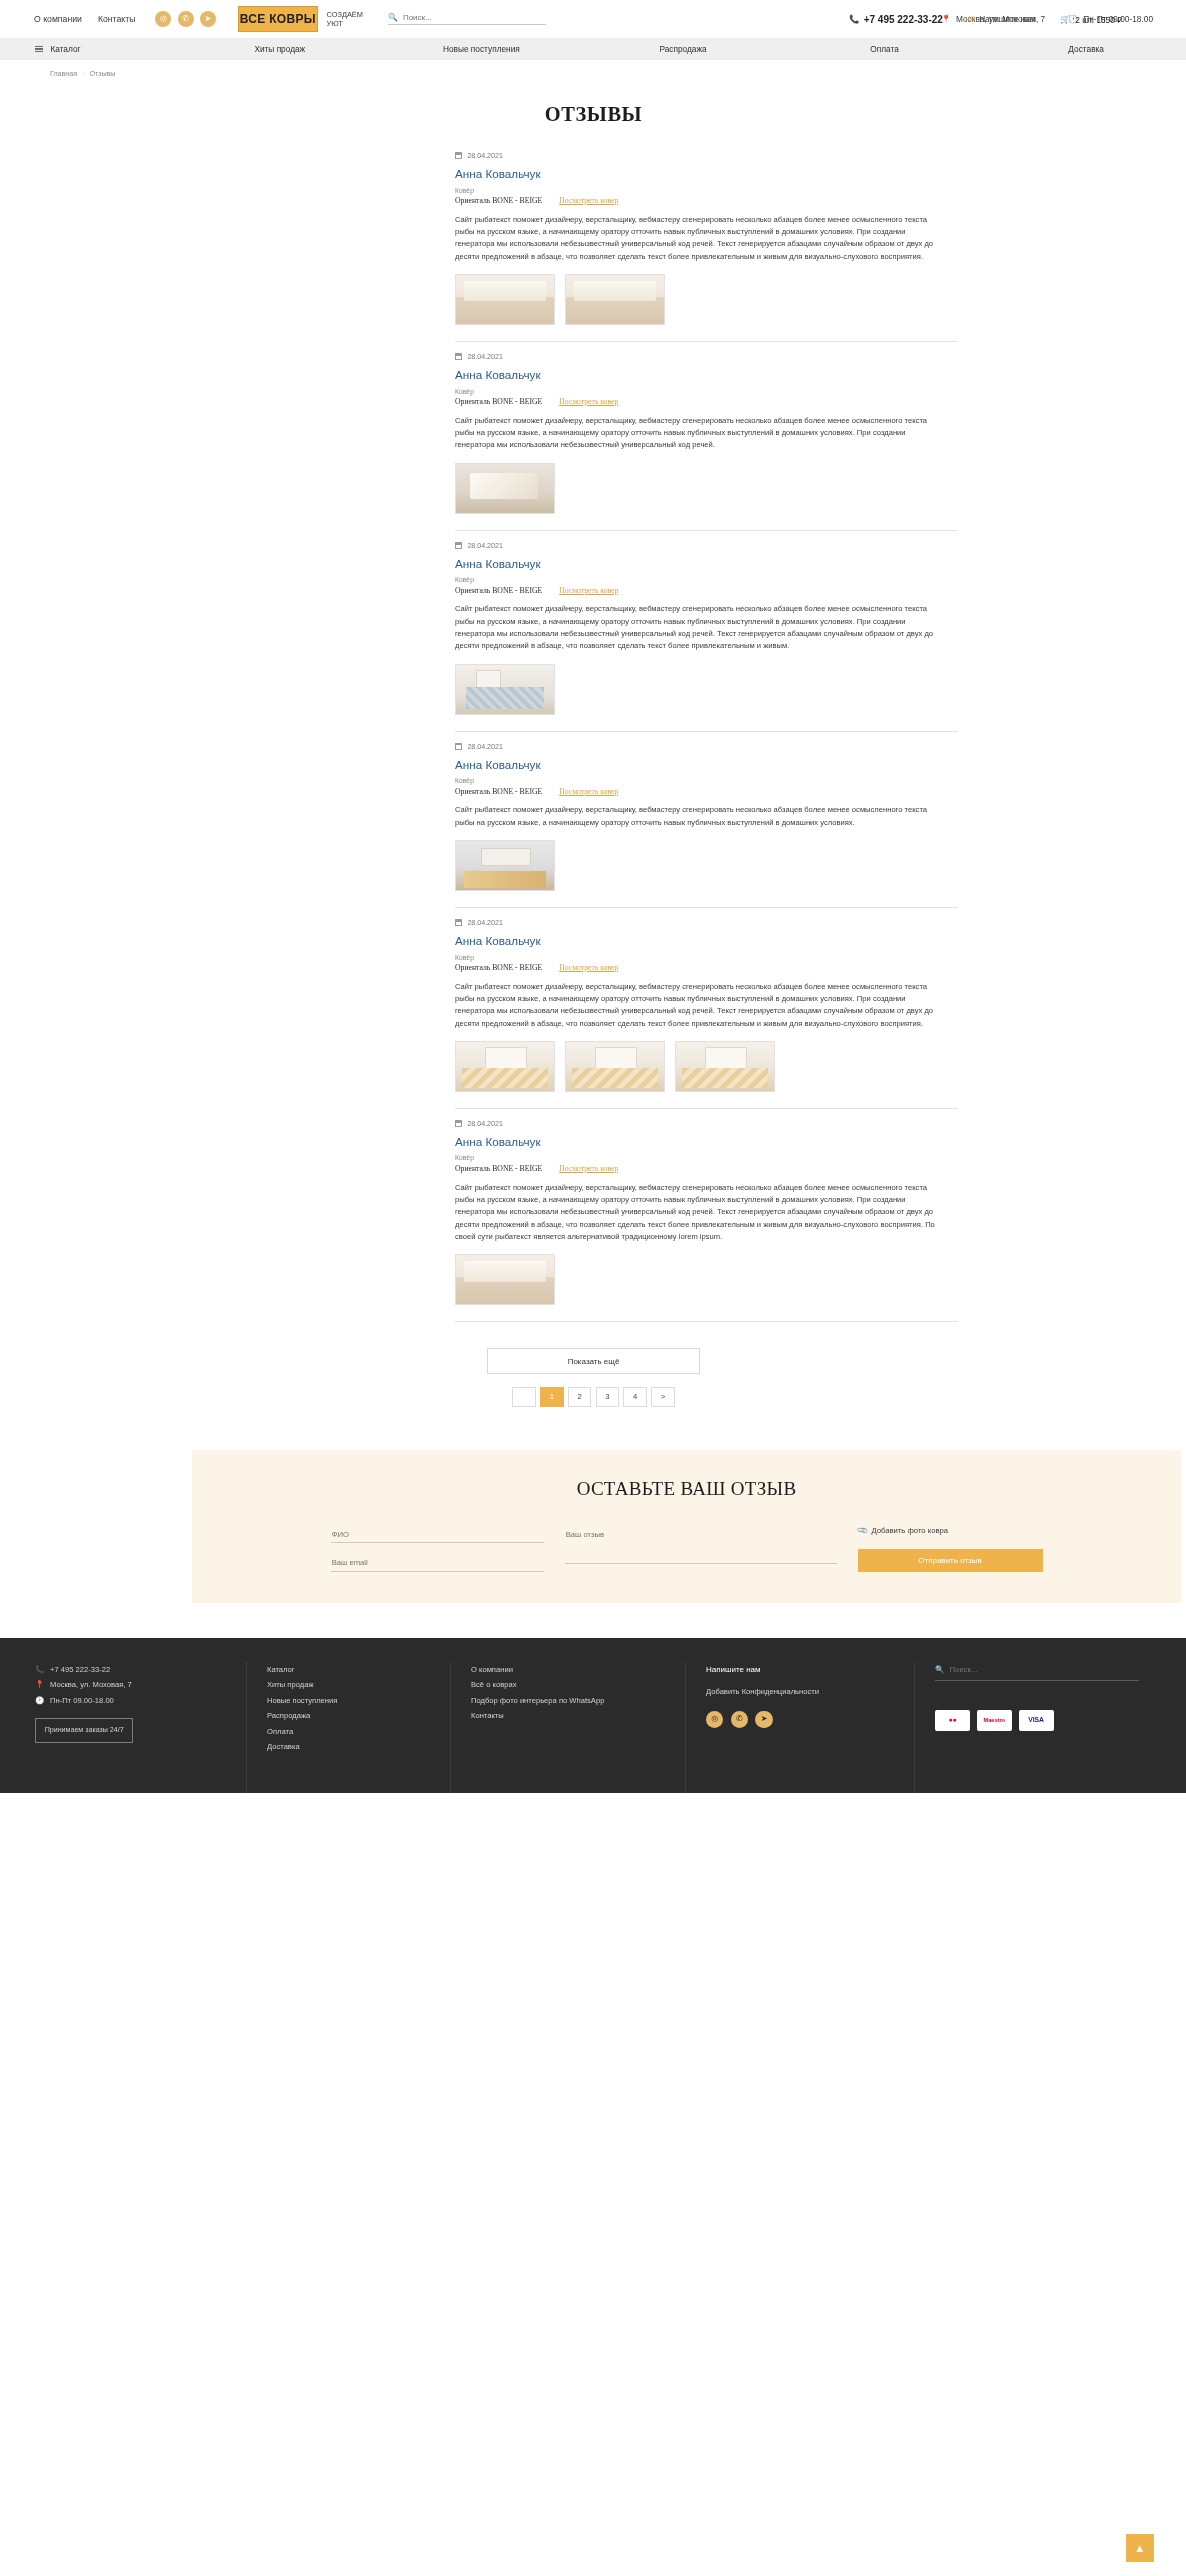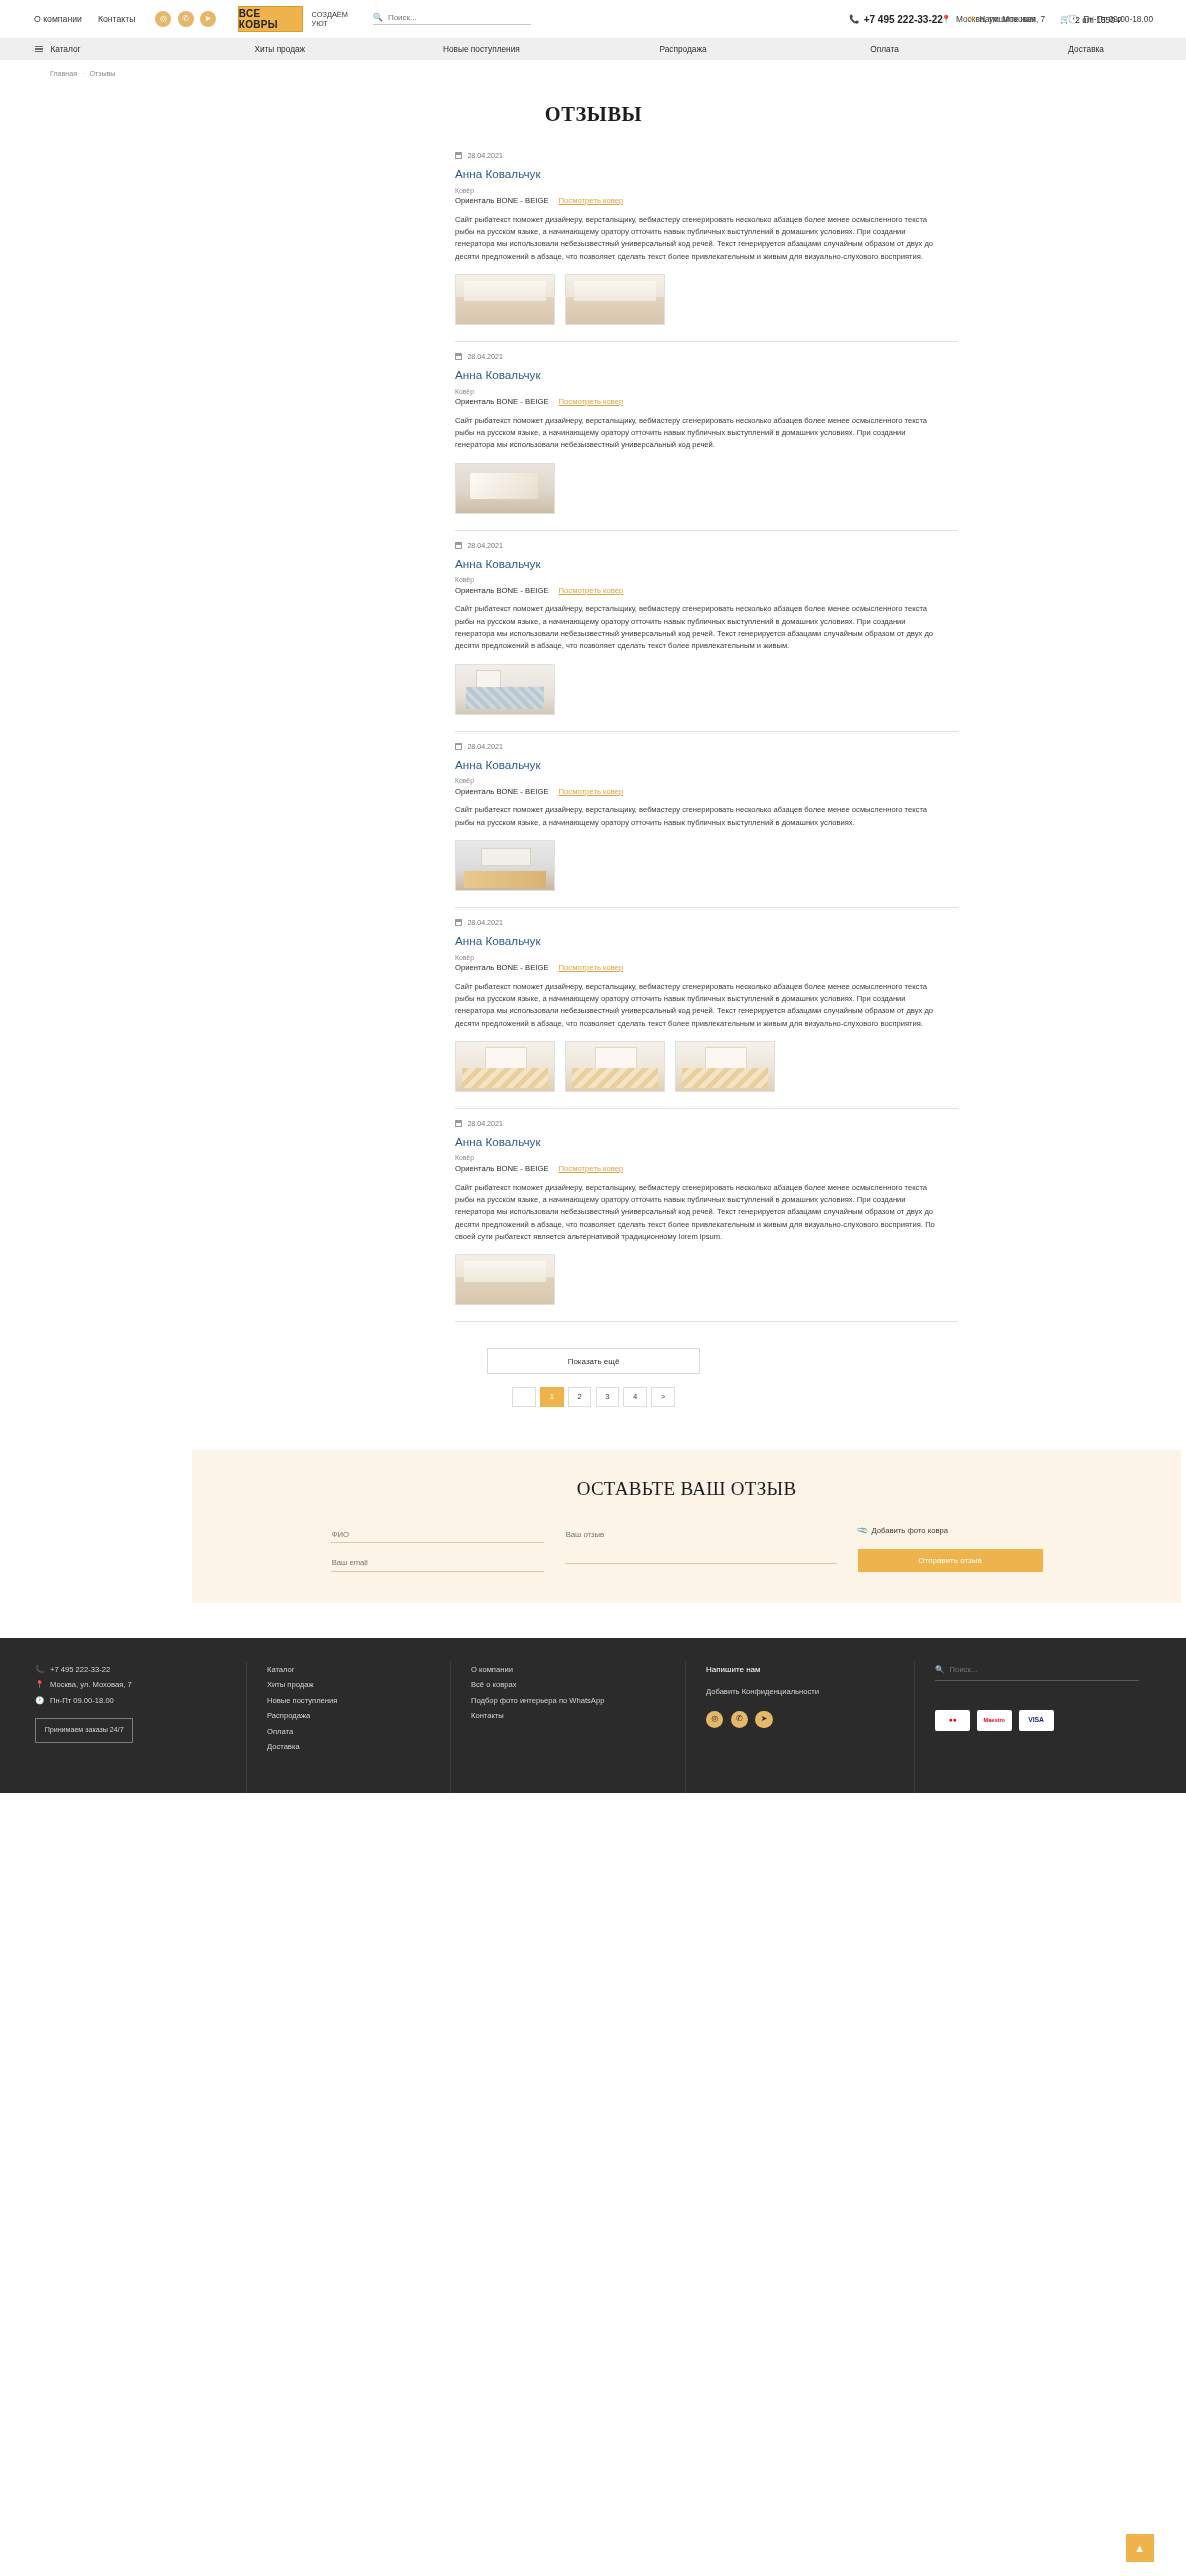--- a/index.html
+++ b/index.html
@@ -31,24 +31,24 @@
   }
   .soc.ig { background: #e5b769; }
   .soc.wa { background: #e5b769; }
   .soc.tg { background: #e5b769; }
 
   .logo-wrap {
     display: flex; align-items: center; gap: 8.7px;
     margin-left: 22px;
   }
   .logo-box {
-    width: 65px; height: 26px; background: #eeb34a;
+    width: 80px; height: 26px; background: #eeb34a;
     border: 1.2px solid #d79c2e;
     display: flex; align-items: center; justify-content: center;
-    font-weight: bold; font-size: 10px; color: #222; letter-spacing: 0.3px;
+    font-weight: bold; font-size: 12px; color: #222; letter-spacing: 0.3px;
   }
   .logo-sub { font-size: 7.4px; line-height: 1.25; color: #3b3b3b; text-transform: uppercase; }
 
   .search-top {
     margin-left: 25px;
     width: 158px;
     display: flex; align-items: center; gap: 5px;
     border-bottom: 0.6px solid #c9c9c9;
     padding-bottom: 2.5px;
     font-size: 8px; color: #9a9a9a;
@@ -113,21 +113,21 @@
     position: relative; display: inline-block;
   }
   .cal-icon:before {
     content: ""; position: absolute; top: 0; left: 0; right: 0; height: 1.9px;
     background: #9a9a9a;
   }
   .rv-name {
     font-size: 11.7px; color: #2d5b8e; margin: 7.4px 0 6.2px; font-weight: normal;
   }
   .rv-cat { font-size: 6.8px; color: #8b8b8b; margin-bottom: 2.5px; }
-  .rv-prodline { display: flex; align-items: baseline; gap: 10px; font-size: 7.7px; color: #2b2b2b; }
+  .rv-prodline { display: flex; align-items: baseline; gap: 17px; font-size: 7.7px; color: #2b2b2b; font-family: Liberation Serif, serif; }
   .rv-link { color: #e0a33c; text-decoration: underline; font-size: 7.7px; }
   .rv-text {
     margin-top: 8.7px; font-size: 7.6px; line-height: 1.62; color: #3b3b3b;
     max-width: 488px;
   }
   .rv-photos { display: flex; gap: 10px; margin-top: 11px; }
   .ph {
     width: 100px; height: 51px; border: 0.6px solid #e0e0e0; overflow: hidden;
     position: relative; background: #efe7dd;
   }

